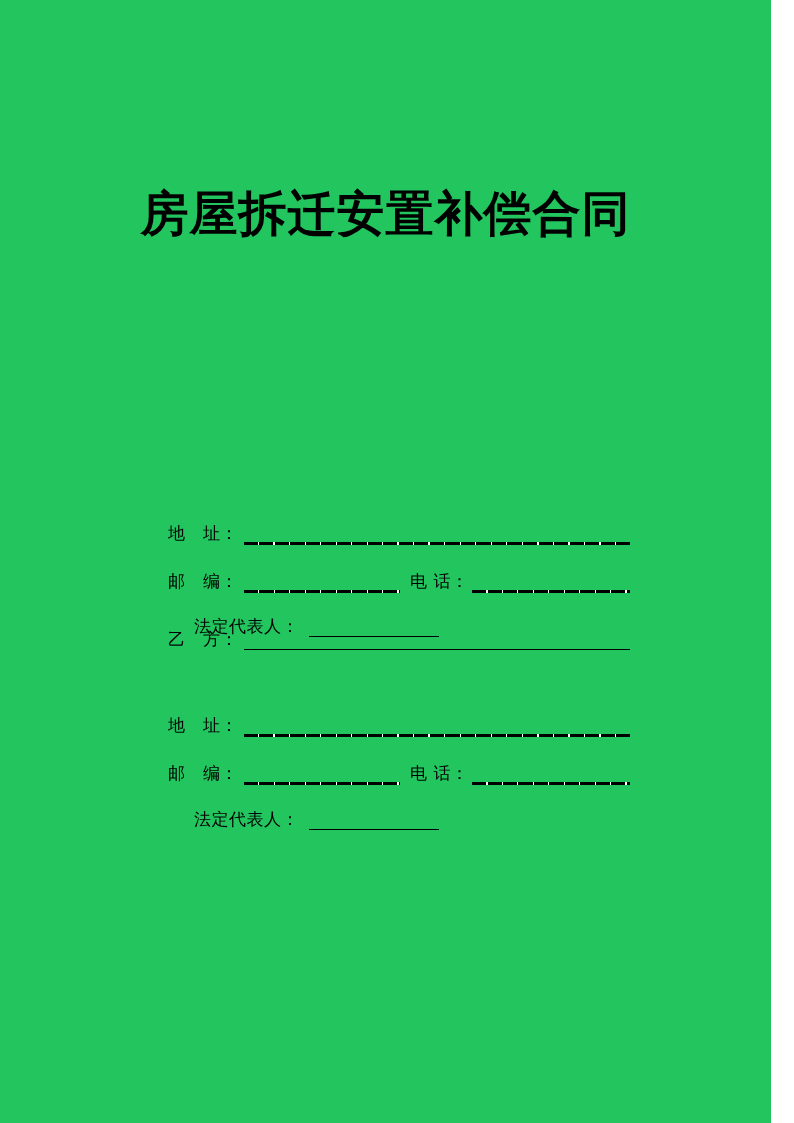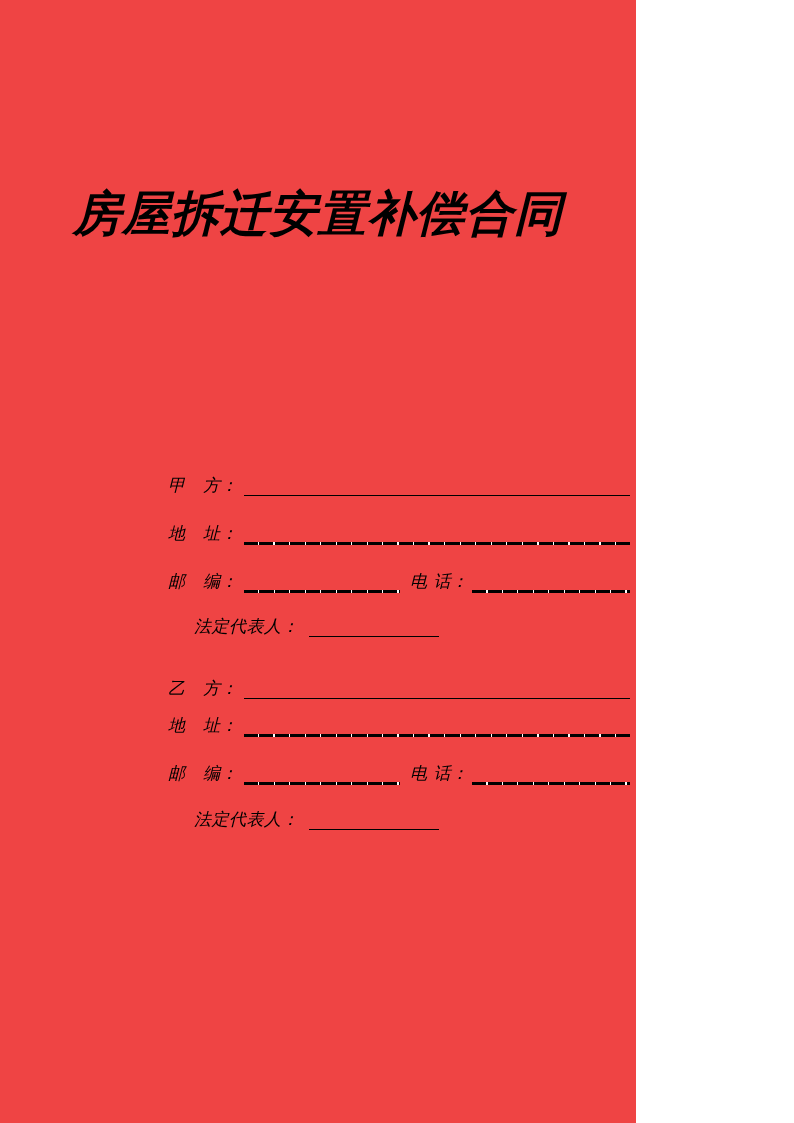--- a/index.html
+++ b/index.html
@@ -1,25 +1,24 @@
 <!DOCTYPE html>
 <html><head>
 <meta charset="utf-8">
 <style>
   * { margin: 0; padding: 0; box-sizing: border-box; }
   html, body { background: #ffffff; }
   .page {
     position: relative;
-    width: 636px;
+    width: 771px;
     height: 1123px;
-    background: #ef4444;
+    background: #22c55e;
     font-family: "DejaVu Sans", "Liberation Sans", sans-serif;
     color: #000000;
     overflow: hidden;
-    font-style: italic;
   }
   .doc-title {
     position: absolute;
     top: 183px;
     left: 0;
     width: 100%;
     text-align: center;
     font-family: "DejaVu Serif", "Liberation Serif", serif;
     font-weight: 900;
     font-size: 48px;
@@ -68,36 +67,32 @@
   .fix-postal { flex: none; width: 156px; margin-left: 6px; }
   .fix-phone { flex: 1 1 auto; margin-left: 4px; }
   .lbl2 { margin-left: 10px; }
   .indent { left: 194px; width: 300px; text-align: center; }
   .fix-rep { flex: none; width: 130px; margin-left: 10px; }
   
   #row-a-name  { top: 473px; }
   #row-a-addr  { top: 521px; }
   #row-a-post  { top: 569px; }
   #row-a-rep   { top: 614px; }
-  #row-b-name  { top: 676px; }
+  #row-b-name  { top: 627px; }
   #row-b-addr  { top: 713px; }
   #row-b-post  { top: 761px; }
   #row-b-rep   { top: 807px; }
 </style>
 </head>
 <body>
 
 <div class="page">
 
   <h1 class="doc-title">房屋拆迁安置补偿合同</h1>
 
-  <div class="form-row" id="row-a-name">
-    <span class="lbl">甲　方：</span>
-    <span class="blank thin grow"></span>
-  </div>
 
   <div class="form-row" id="row-a-addr">
     <span class="lbl">地　址：</span>
     <span class="blank thick grow"></span>
   </div>
 
   <div class="form-row" id="row-a-post">
     <span class="lbl">邮　编：</span>
     <span class="blank thick fix-postal"></span>
     <span class="lbl lbl2">电 话：</span>

